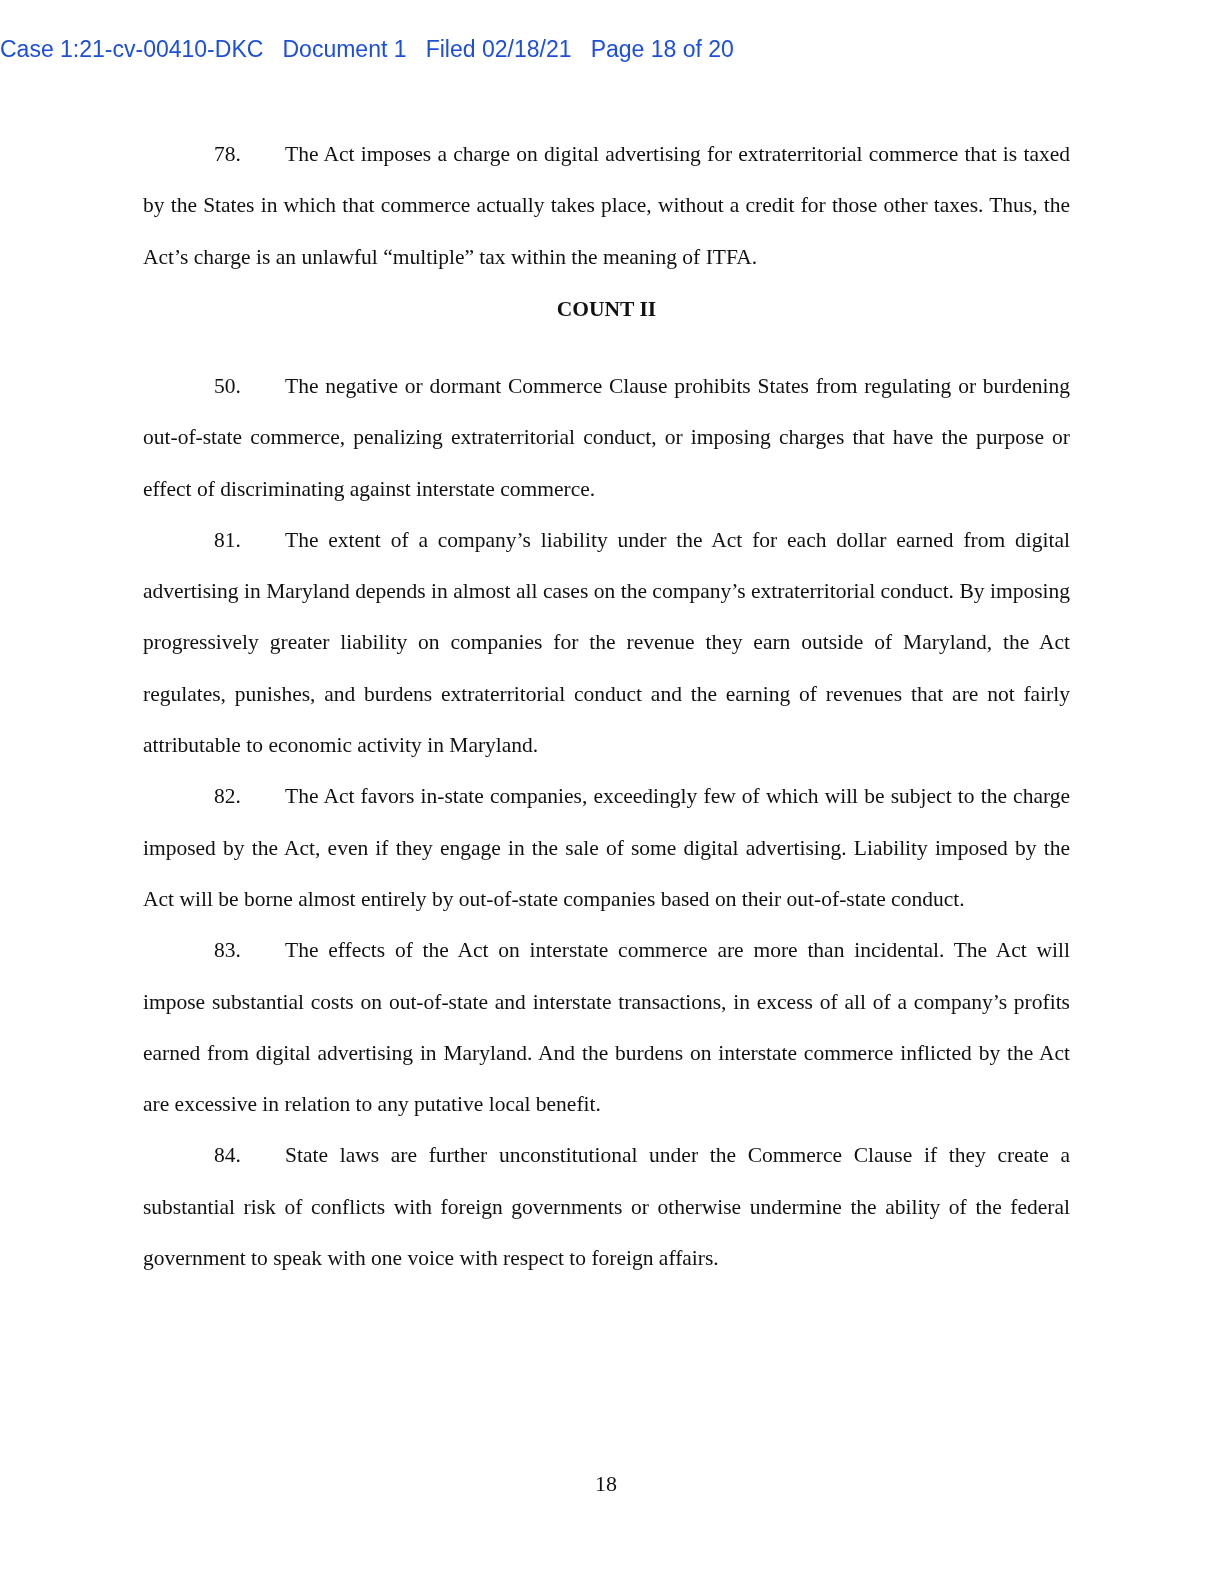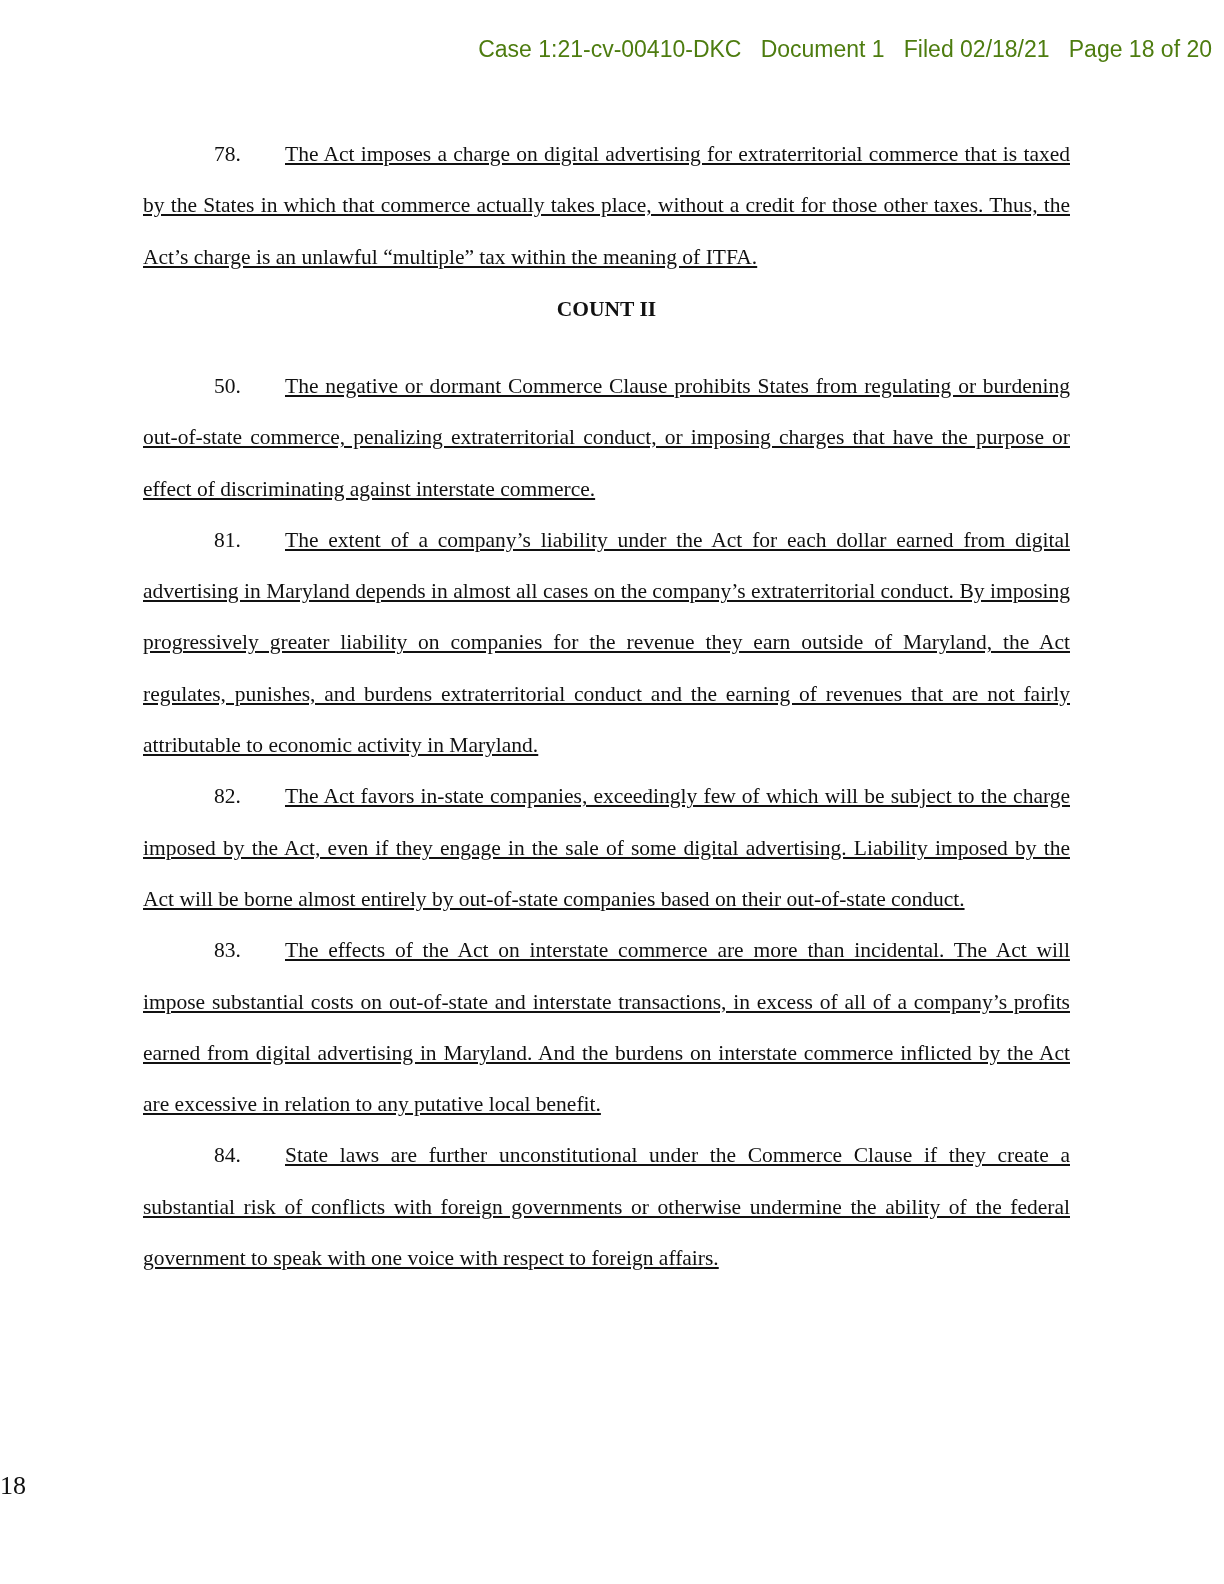--- a/index.html
+++ b/index.html
@@ -13,39 +13,38 @@
       position: relative;
       overflow: hidden;
       font-family: "Liberation Serif", "DejaVu Serif", serif;
       color: #111111;
     }
     .case-header {
       position: absolute;
       top: 36px;
       left: 0;
       width: 1212px;
-      text-align: right;
+      text-align: left;
       font-family: "Liberation Sans", "DejaVu Sans", sans-serif;
       font-size: 23px;
-      color: #4d7c0f;
+      color: #1d4ed8;
       white-space: pre;
       letter-spacing: 0px;
     }
     .body-text {
       position: absolute;
       left: 143px;
       width: 927px;
       font-size: 21.5px;
       line-height: 51.3px;
     }
     .para {
       margin: 0;
       text-align: justify;
       text-indent: 71px;
-      text-decoration: underline;
     }
     .para .num {
       display: inline-block;
       width: 71px;
       text-indent: 0;
     }
     .para.last-left {
       text-align-last: left;
     }
     .heading {
@@ -55,21 +54,22 @@
       text-align: center;
       font-weight: bold;
       font-size: 21.5px;
       line-height: 27px;
     }
     .page-number {
       position: absolute;
       top: 1471px;
       left: 0;
       width: 1212px;
-      font-size: 26px;
+      text-align: center;
+      font-size: 22px;
     }
   </style>
 </head>
 <body>
 
 <div class="case-header">Case 1:21-cv-00410-DKC   Document 1   Filed 02/18/21   Page 18 of 20</div>
 
 <div class="body-text" style="top: 129px;">
   <p class="para last-left"><span class="num">78.</span><span>The Act imposes a charge on digital advertising for extraterritorial commerce that is taxed by the States in which that commerce actually takes place, without a credit for those other taxes. Thus, the Act’s charge is an unlawful “multiple” tax within the meaning of ITFA.</span></p>
 </div>

